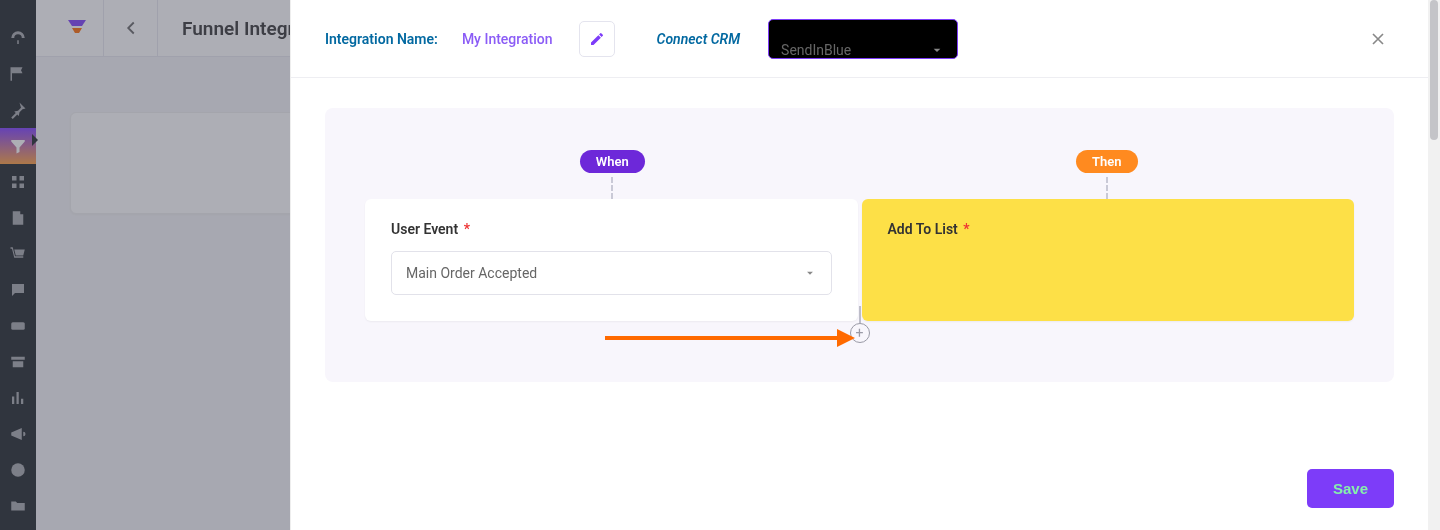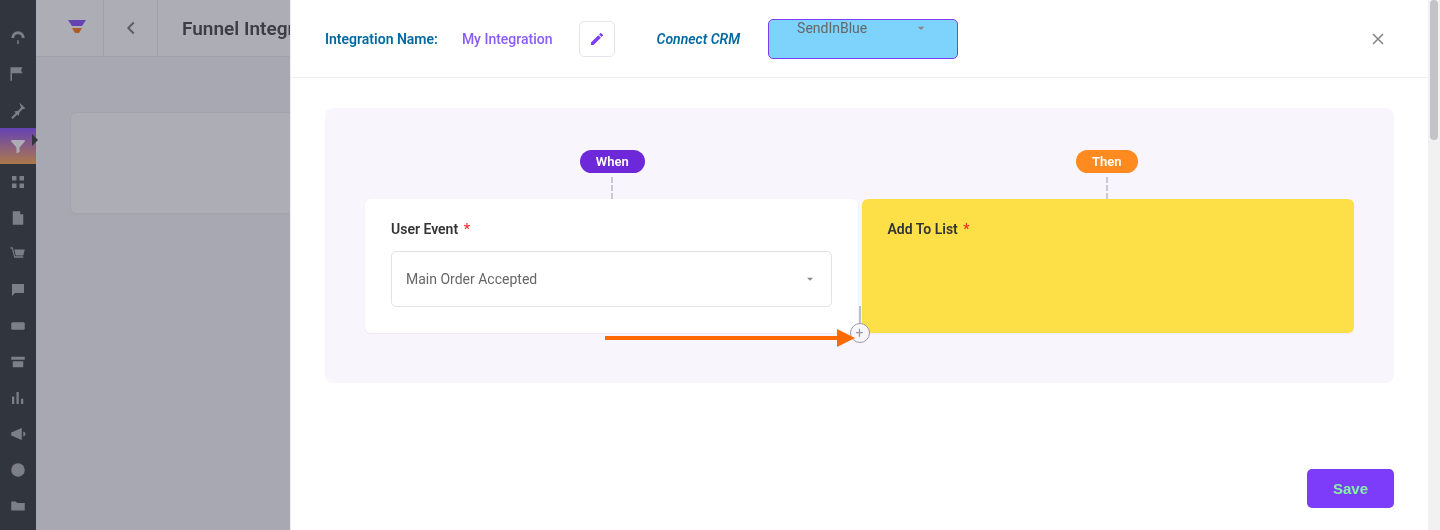--- a/index.html
+++ b/index.html
@@ -71,23 +71,23 @@
   .edit-btn {
     width:36px; height:36px; border:1px solid #e4e4ee; border-radius:5px;
     display:flex; align-items:center; justify-content:center; cursor:pointer;
     margin-left:8px;
     background:#fff;
   }
   .edit-btn svg{ width:16px; height:16px; fill:#7d3cf9; }
   .crm-label { margin-left:24px;font-style:italic; }
   .crm-select {
     margin-left:10px; height:40px; min-width:190px;
-    border:1.5px solid #7d3cf9; border-radius:5px; background:#7dd3fc;
-    display:flex; align-items:flex-start; justify-content:space-between;
-    padding:0 28px; cursor:pointer; color:#666; font-size:14px;
+    border:1.5px solid #7d3cf9; border-radius:5px; background:#000000;
+    display:flex; align-items:flex-end; justify-content:space-between;
+    padding:0 12px; cursor:pointer; color:#666; font-size:14px;
   }
   .crm-select svg{ width:16px; height:16px; fill:#888; }
   .spacer{flex:1;}
   .close-btn{
     width:32px;height:32px;display:flex;align-items:center;justify-content:center;
     color:#888; cursor:pointer;
   }
   .close-btn svg{width:20px;height:20px;stroke:#888;stroke-width:2;fill:none;}
 
   
@@ -114,21 +114,21 @@
 
   .cards-row{display:flex; gap:4px;}
   .card{
     flex:1; background:#fff; border-radius:6px;
     padding:22px 26px 26px; box-shadow:0 1px 2px rgba(0,0,0,0.05);
   }
   .card.then-card{ background:#fde047; }
   .card h4{ font-size:14px; font-weight:600; color:#333; margin-bottom:14px;}
   .req{color:#e33; margin-left:2px;}
   .select{
-    height:56px; border:1px solid #e2e2ea; border-radius:5px; background:#fff;
+    height:44px; border:1px solid #e2e2ea; border-radius:5px; background:#fff;
     display:flex; align-items:center; justify-content:space-between;
     padding:0 14px; color:#666; font-size:14px; cursor:pointer;
   }
   .select svg{width:14px;height:14px;fill:#888;}
   .card.then-card .select{max-width:220px;}
 
   
   .connector{
     position:absolute; left:50%; top:198px; transform:translateX(-50%);
     display:flex; flex-direction:column; align-items:center;

